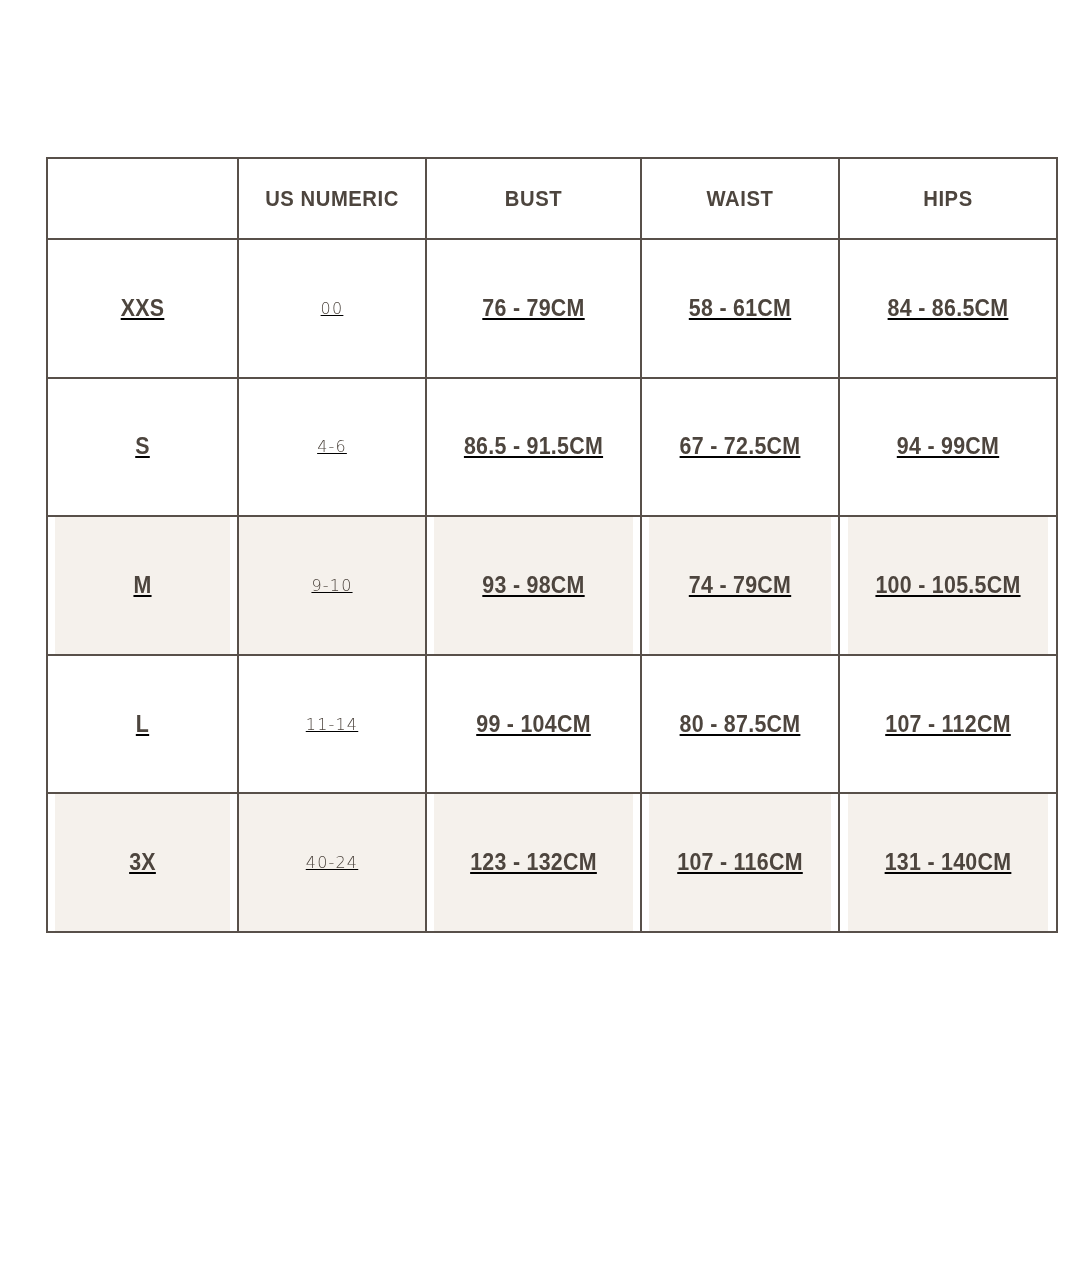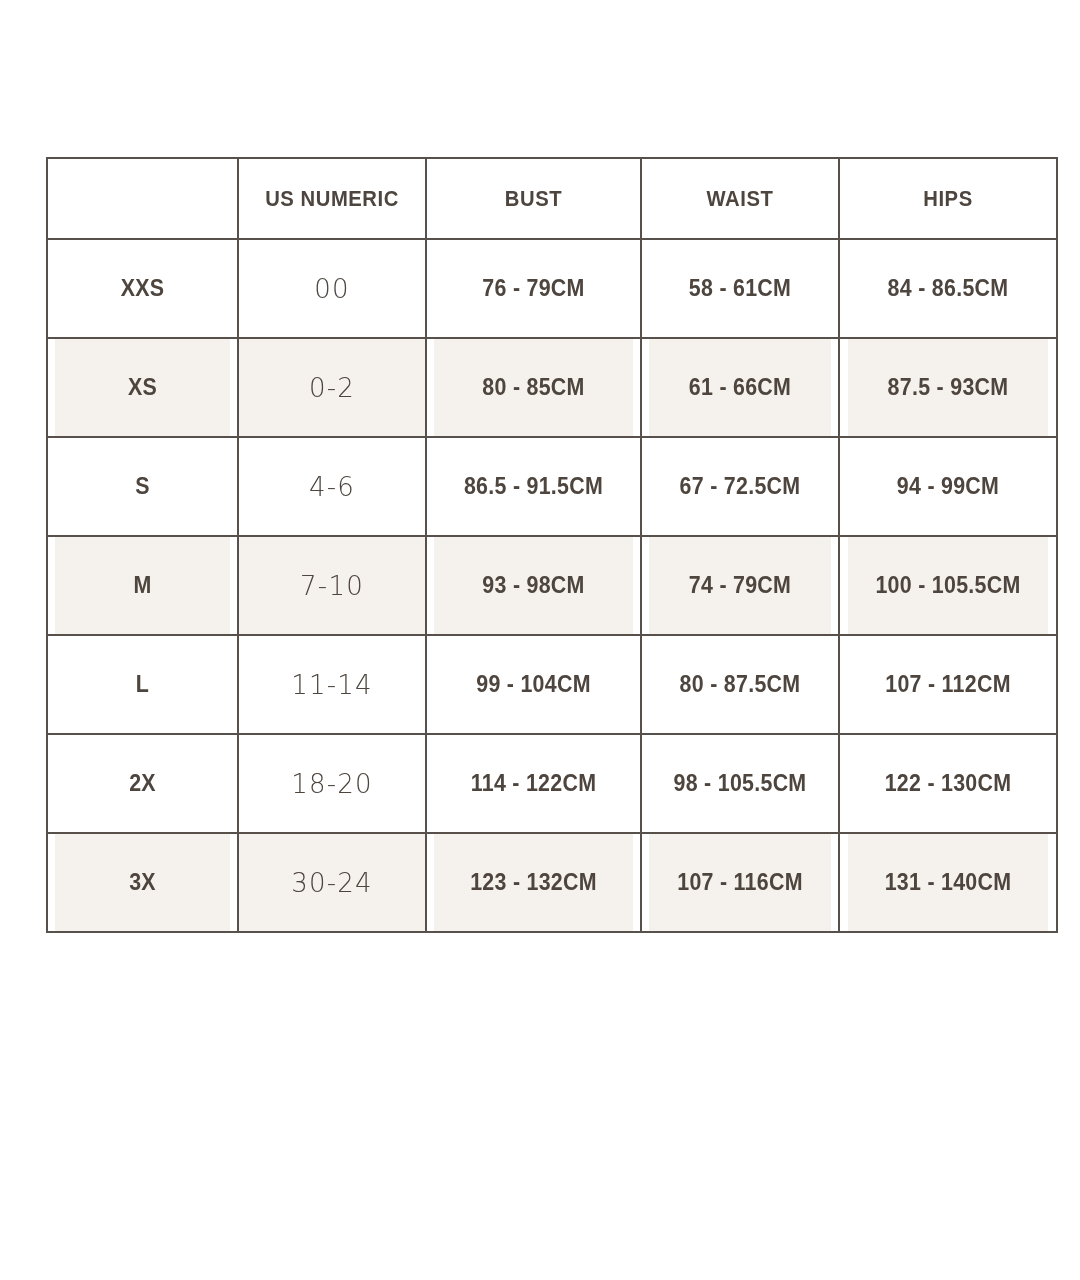--- a/index.html
+++ b/index.html
@@ -65,21 +65,21 @@
     letter-spacing: 0.6px;
     text-transform: uppercase;
     background: #ffffff;
     transform: scaleX(0.92);
   }
   table.size-chart thead th.th-blank {
     transform: none;
   }
 
   
-  table.size-chart tbody tr { height: 77.6px; }
+  table.size-chart tbody tr { height: 77.6px; text-decoration: underline; }
 
   table.size-chart tbody td {
     height: 77.6px;
     background: #ffffff;
   }
   table.size-chart tbody tr.striped td {
     background: #f5f1ec;
   }
 
   
@@ -88,21 +88,21 @@
     font-weight: bold;
     font-size: 23px;
     letter-spacing: 0.5px;
     transform: scaleX(0.94);
   }
 
   
   td.cell-usnum {
     font-family: "DejaVu Sans", sans-serif;
     font-weight: 300;
-    font-size: 26px;
+    font-size: 16px;
     letter-spacing: 1.2px;
     color: #5b534c;
   }
 
   
   td.cell-measure {
     font-family: "Liberation Sans Narrow", "Liberation Sans", sans-serif;
     font-weight: bold;
     font-size: 23px;
     letter-spacing: 0.3px;
@@ -133,58 +133,44 @@
         </tr>
       </thead>
       <tbody id="chart-body">
           <tr>
             <td class="cell-measure cell-size">XXS</td>
             <td class="cell-usnum">00</td>
             <td class="cell-measure">76 - 79CM</td>
             <td class="cell-measure">58 - 61CM</td>
             <td class="cell-measure">84 - 86.5CM</td>
           </tr>
-          <tr class="striped">
-            <td class="cell-measure cell-size">XS</td>
-            <td class="cell-usnum">0-2</td>
-            <td class="cell-measure">80 - 85CM</td>
-            <td class="cell-measure">61 - 66CM</td>
-            <td class="cell-measure">87.5 - 93CM</td>
-          </tr>
           <tr>
             <td class="cell-measure cell-size">S</td>
             <td class="cell-usnum">4-6</td>
             <td class="cell-measure">86.5 - 91.5CM</td>
             <td class="cell-measure">67 - 72.5CM</td>
             <td class="cell-measure">94 - 99CM</td>
           </tr>
           <tr class="striped">
             <td class="cell-measure cell-size">M</td>
-            <td class="cell-usnum">7-10</td>
+            <td class="cell-usnum">9-10</td>
             <td class="cell-measure">93 - 98CM</td>
             <td class="cell-measure">74 - 79CM</td>
             <td class="cell-measure">100 - 105.5CM</td>
           </tr>
           <tr>
             <td class="cell-measure cell-size">L</td>
             <td class="cell-usnum">11-14</td>
             <td class="cell-measure">99 - 104CM</td>
             <td class="cell-measure">80 - 87.5CM</td>
             <td class="cell-measure">107 - 112CM</td>
           </tr>
-          <tr>
-            <td class="cell-measure cell-size">2X</td>
-            <td class="cell-usnum">18-20</td>
-            <td class="cell-measure">114 - 122CM</td>
-            <td class="cell-measure">98 - 105.5CM</td>
-            <td class="cell-measure">122 - 130CM</td>
-          </tr>
           <tr class="striped">
             <td class="cell-measure cell-size">3X</td>
-            <td class="cell-usnum">30-24</td>
+            <td class="cell-usnum">40-24</td>
             <td class="cell-measure">123 - 132CM</td>
             <td class="cell-measure">107 - 116CM</td>
             <td class="cell-measure">131 - 140CM</td>
           </tr>
         </tbody>
     </table>
   </div>
 </div>
 
 </body></html>

